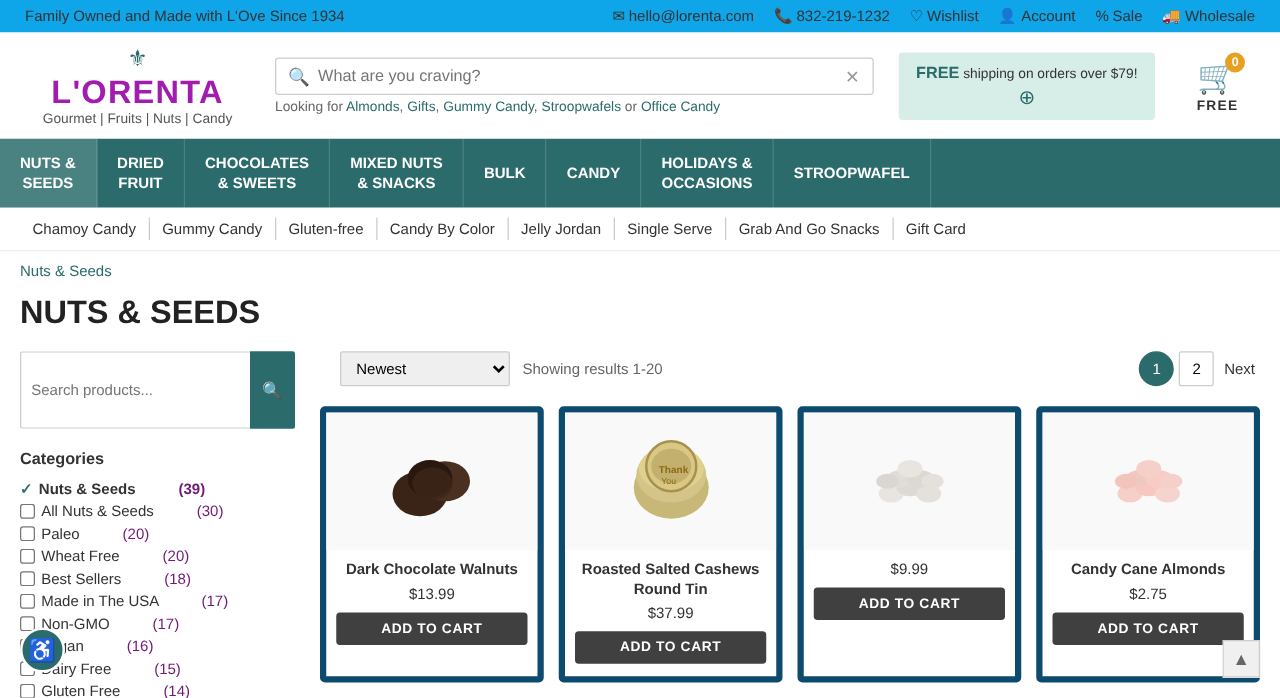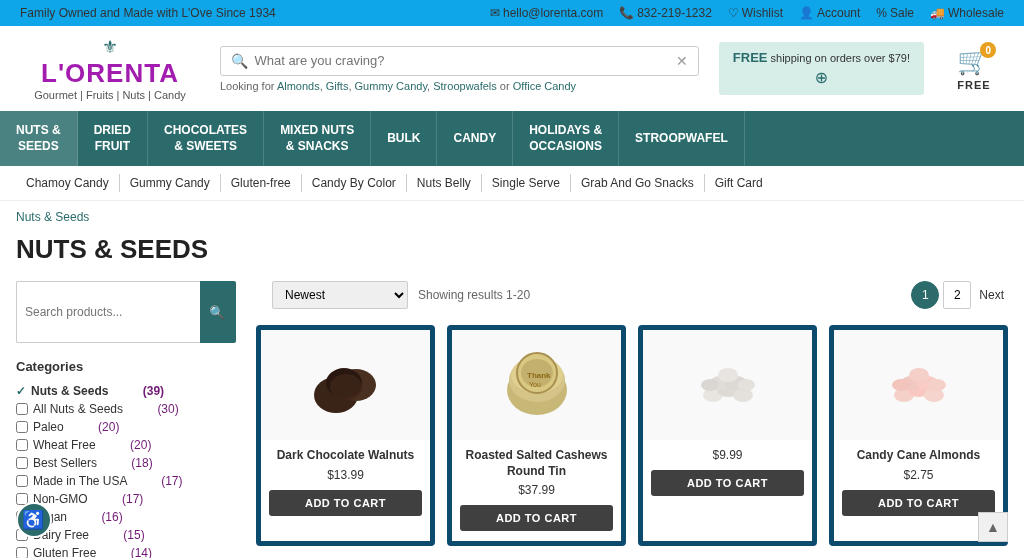--- a/index.html
+++ b/index.html
@@ -357,21 +357,21 @@
   <a class="nav-item">CANDY</a>
   <a class="nav-item">HOLIDAYS &amp;<br>OCCASIONS</a>
   <a class="nav-item">STROOPWAFEL</a>
 </nav>
 
 <div class="sub-nav">
   <a class="sub-nav-item">Chamoy Candy</a>
   <a class="sub-nav-item">Gummy Candy</a>
   <a class="sub-nav-item">Gluten-free</a>
   <a class="sub-nav-item">Candy By Color</a>
-  <a class="sub-nav-item">Nuts Belly</a>
+  <a class="sub-nav-item">Jelly Jordan</a>
   <a class="sub-nav-item">Single Serve</a>
   <a class="sub-nav-item">Grab And Go Snacks</a>
   <a class="sub-nav-item">Gift Card</a>
 </div>
 
 <div class="breadcrumb-area">
   <span class="breadcrumb">
     <a href="#">Nuts &amp; Seeds</a>
   </span>
 </div>

